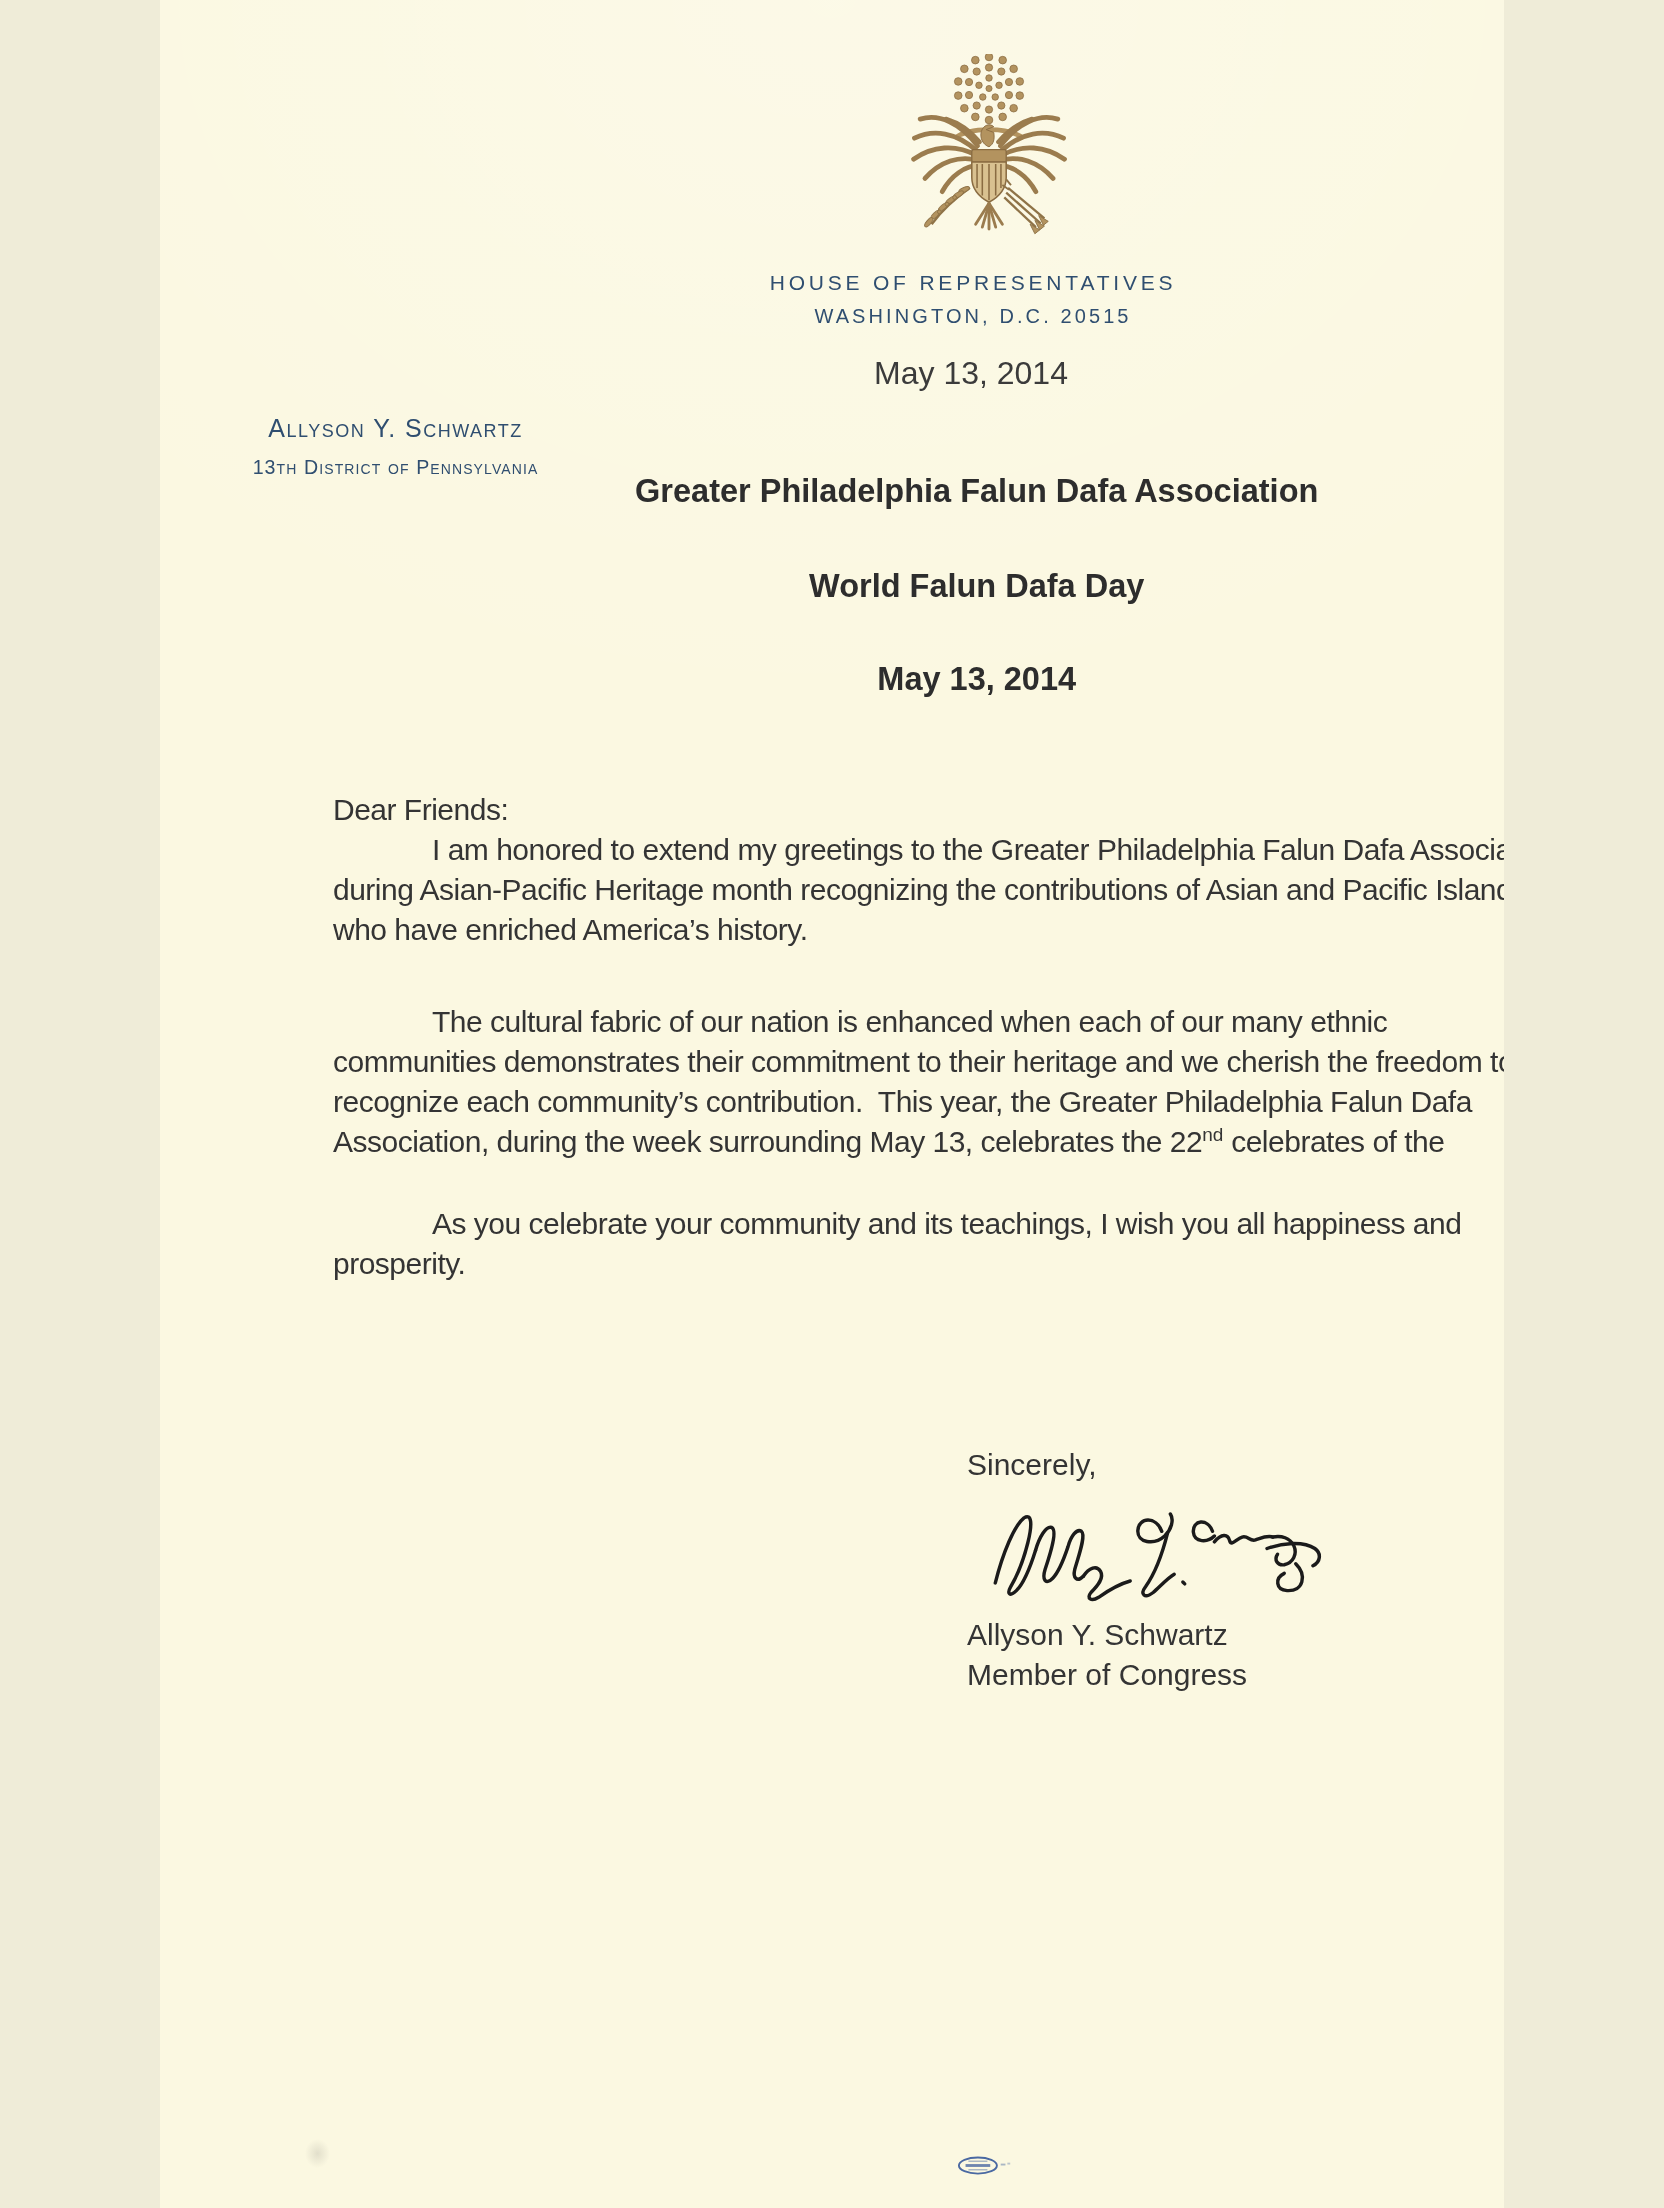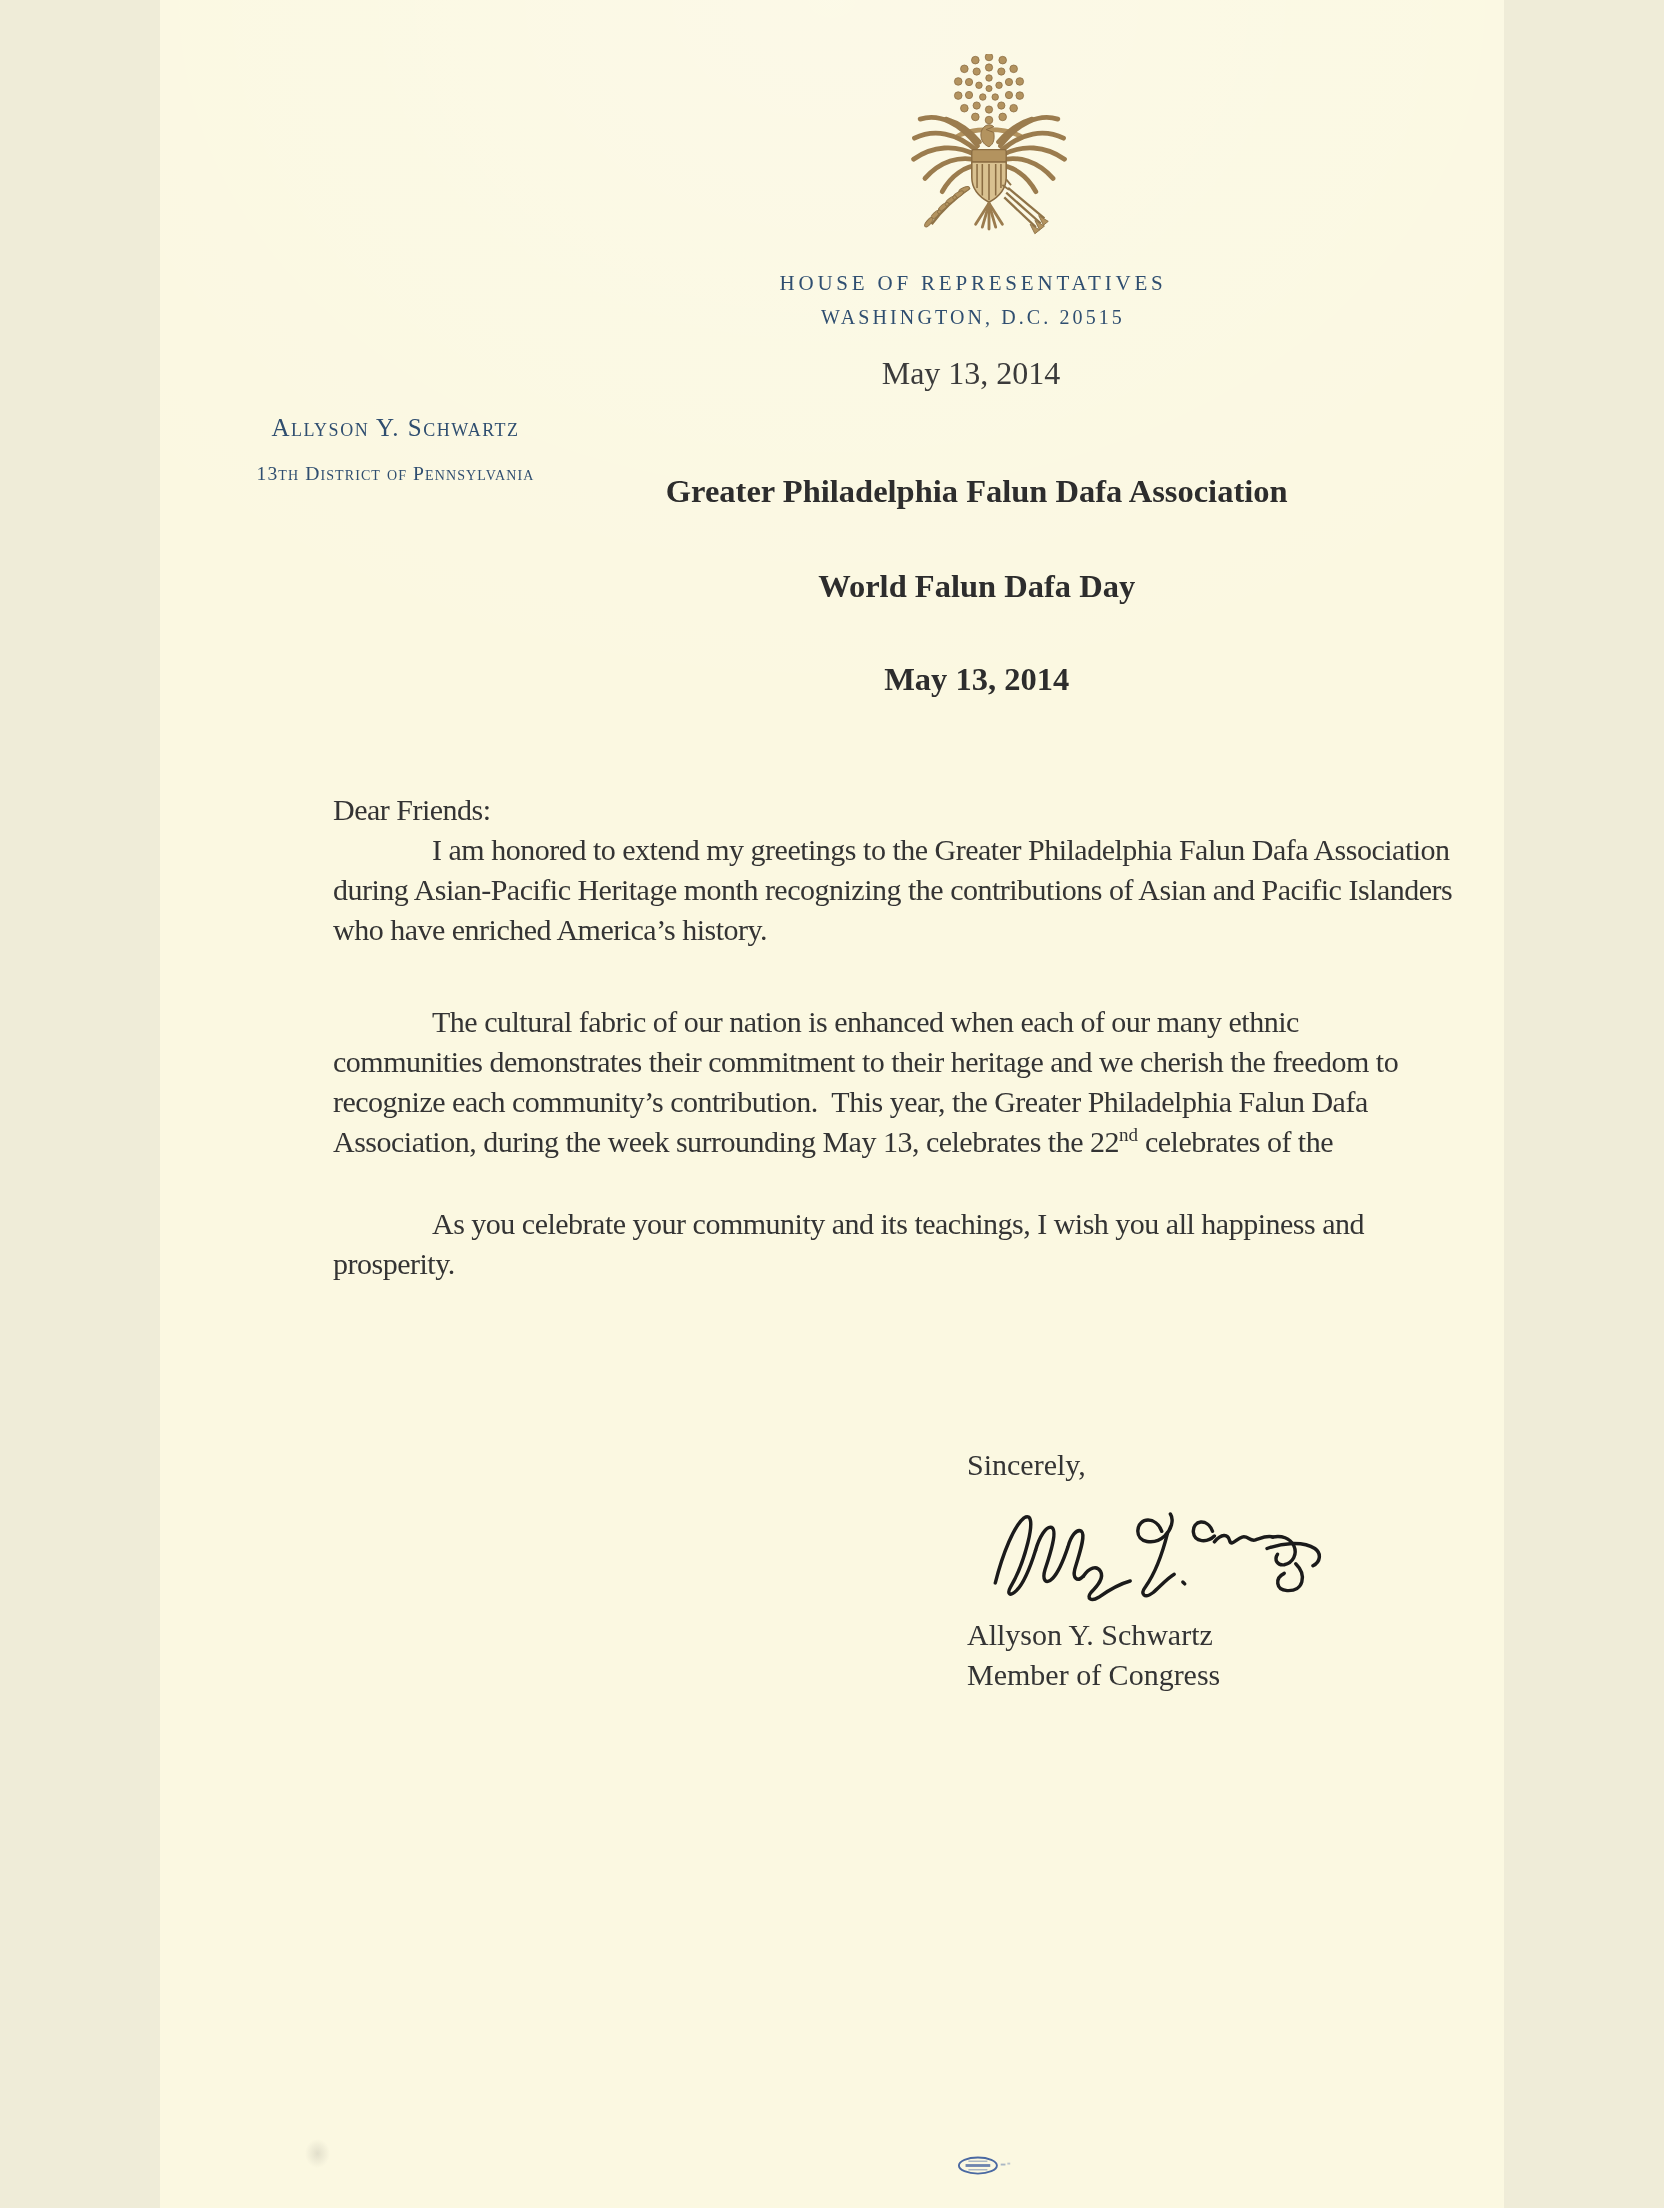--- a/index.html
+++ b/index.html
@@ -9,39 +9,39 @@
   }
   .page {
     position: relative;
     width: 1344px;
     height: 2208px;
     margin: 0 auto;
     overflow: hidden;
     background:
       radial-gradient(120% 55% at 50% 0%, rgba(255,255,255,0.22), rgba(255,255,255,0) 60%),
       var(--paper, #fbf8e1);
-    font-family: Liberation Serif, serif;
+    font-family: Liberation Sans, sans-serif;
     color: var(--ink, #343434);
   }
   .abs { position: absolute; }
 
   
   .seal { left: 743px; top: 54px; }
 
   
   .letterhead { left: -19px; top: 271px; width: 1664px; text-align: center; color: var(--navy, #2f4e70); }
   .lh1 { font-size: 21px; letter-spacing: 3.8px; font-weight: 500; }
   .lh2 { font-size: 20px; letter-spacing: 3.1px; font-weight: 500; margin-top: 9.6px; }
 
   .dateline { left: -21px; top: 355px; width: 1664px; text-align: center; font-size: 32px; color: #3b3b3b; }
 
   
   .sender { left: 55px; top: 414px; width: 361px; text-align: center; color: var(--navy, #2f4e70); }
   .sender-name { font-size: 25px; font-variant: small-caps; letter-spacing: 1.5px; }
-  .sender-district { font-size: 19.6px; font-variant: small-caps; letter-spacing: 1.1px; margin-top: 21px; }
+  .sender-district { font-size: 19.6px; font-variant: small-caps; letter-spacing: 1.1px; margin-top: 13px; }
 
   
   .heading { left: -15.3px; width: 1664px; text-align: center; font-size: 32.5px; font-weight: bold; color: #2d2d2d; }
   .h1 { top: 473px; }
   .h2 { top: 568px; }
   .h3 { top: 661px; }
 
   
   .body { left: 173px; top: 790px; width: 1357px; font-size: 30px; line-height: 40px; letter-spacing: -0.5px; color: #343434; }
   .lines { white-space: pre; }

